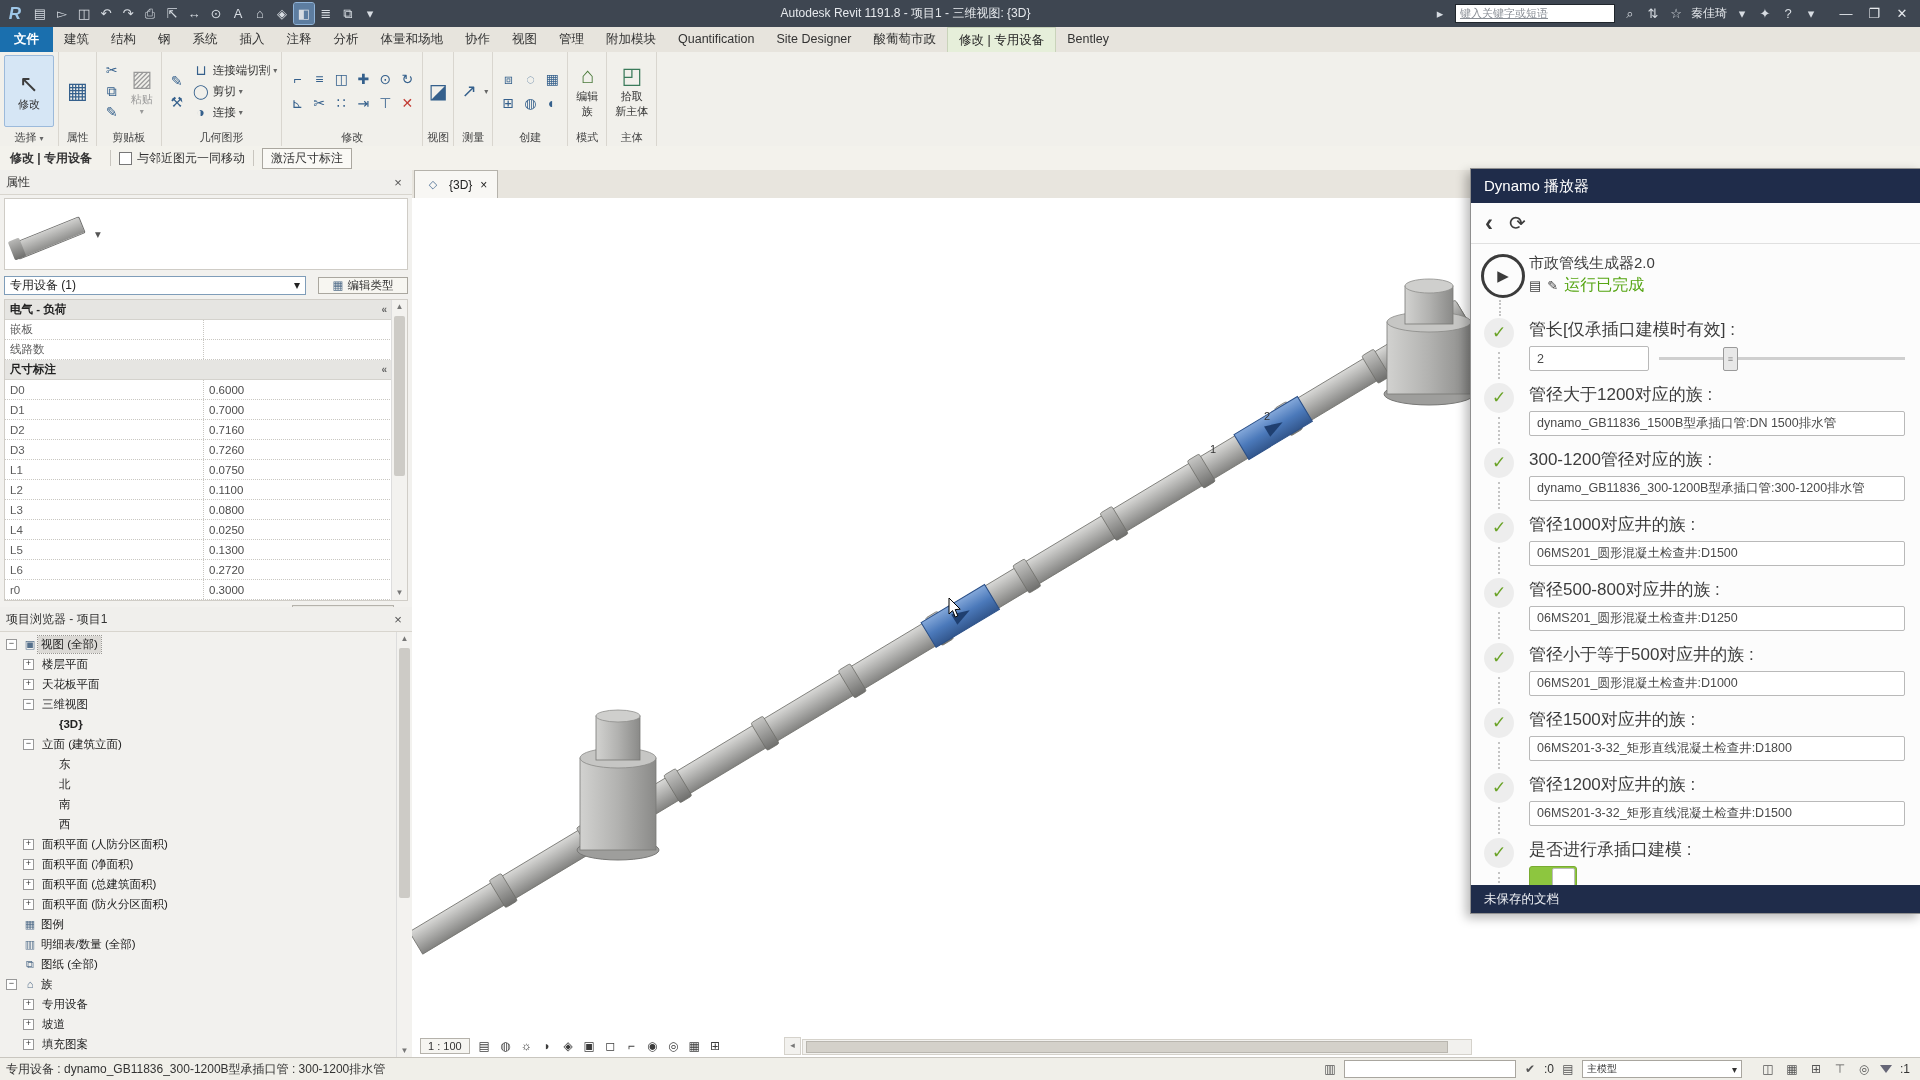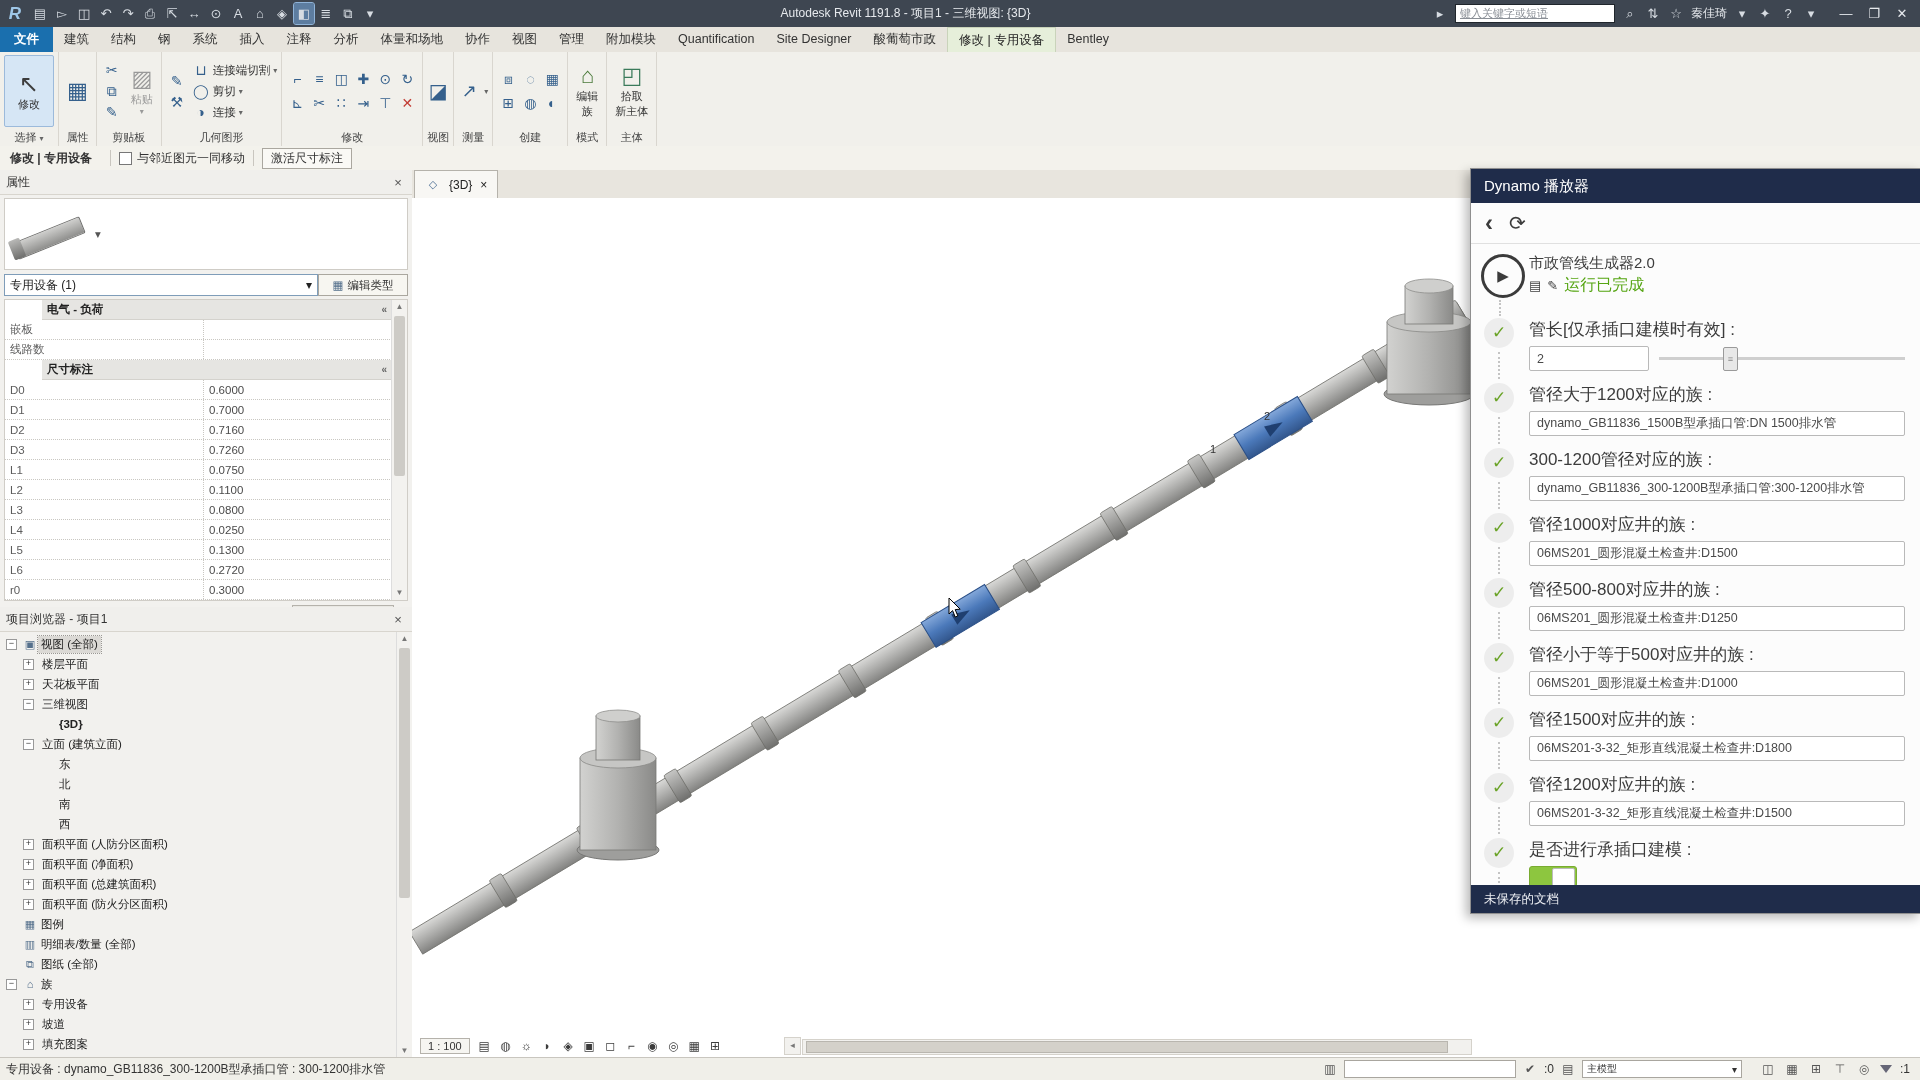--- a/index.html
+++ b/index.html
@@ -72,30 +72,30 @@
   #prop-preview{height:70px;margin:3px 4px 0 4px;background:#fff;border:1px solid #cfccc6;
     display:flex;align-items:center;}
   #pipe-thumb{width:84px;height:62px;position:relative;overflow:hidden;flex:none;}
   #pipe-thumb .pt-body{position:absolute;left:8px;top:26px;width:70px;height:16px;
     background:linear-gradient(#cfcfcd,#8e8e8c);transform:rotate(-22deg);border-radius:2px;
     border:1px solid #6f6f6d;}
   #pipe-thumb .pt-bell{position:absolute;left:6px;top:36px;width:12px;height:20px;
     background:linear-gradient(#b9b9b7,#6f6f6d);transform:rotate(-22deg);border-radius:2px;}
   #prop-name{flex:1;font-size:11.5px;line-height:15px;color:#222;padding:0 4px;}
   #prop-chev{width:18px;text-align:center;color:#555;}
-  #type-row{display:flex;gap:0;margin:4px 4px 3px 4px;height:22px;}
+  #type-row{display:flex;gap:12px;margin:4px 4px 3px 4px;height:22px;align-items:center;}
   #type-select{flex:1;background:#fff;border:1px solid #7f9db9;display:flex;align-items:center;
     padding:0 5px;font-size:12px;color:#222;}
   #type-select .ph-t{flex:1;}
   #edit-type{width:88px;border:1px solid #aaa79f;background:#f7f6f1;display:flex;
     align-items:center;justify-content:center;gap:4px;font-size:11.5px;color:#333;}
   #prop-table-wrap{position:relative;margin:0 4px;border:1px solid #d0cdc7;background:#fff;}
   #prop-table{margin-right:15px;}
   .psec{background:#e6e5e2;font-weight:bold;height:19px;display:flex;align-items:center;
-    padding:0 5px;border-bottom:1px solid #d4d2cd;color:#222;margin-left:37px;}
+    padding:0 5px;border-bottom:1px solid #d4d2cd;color:#222;}
   .psec .ph-t{flex:1;}
   .psec-c{color:#666;font-size:10px;}
   .prow{display:flex;height:19px;border-bottom:1px dotted #c9c7c2;align-items:center;}
   .pl{width:188px;color:#5c5c5c;padding:0 5px;border-right:1px dotted #c9c7c2;height:100%;
     display:flex;align-items:center;}
   .pv{flex:1;color:#4a4a4a;padding:0 5px;}
   .vscroll{position:absolute;top:0;right:0;width:15px;bottom:0;background:#f3f2ef;
     border-left:1px solid #ddd;}
   .vscroll .arr{height:14px;text-align:center;font-size:8px;color:#777;line-height:14px;}
   .vscroll .thumb{position:absolute;left:2px;right:2px;background:#cdcbc6;border-radius:2px;}

